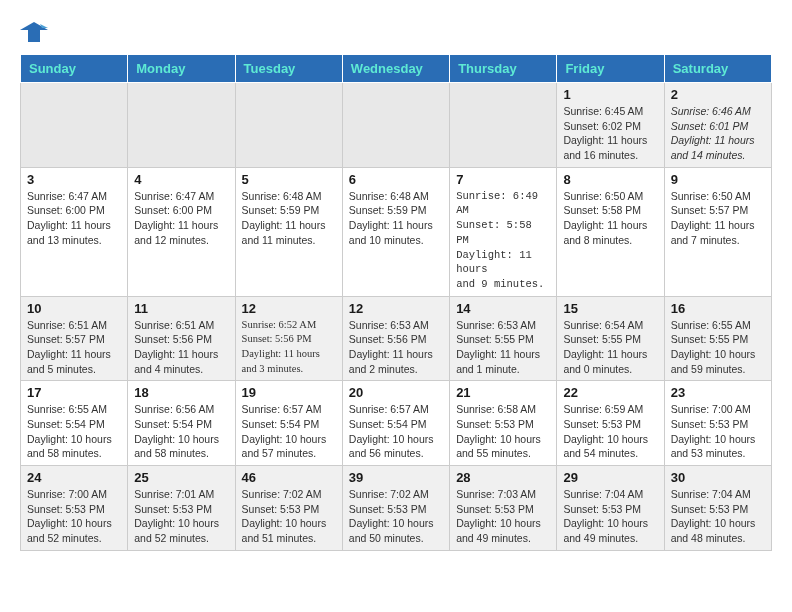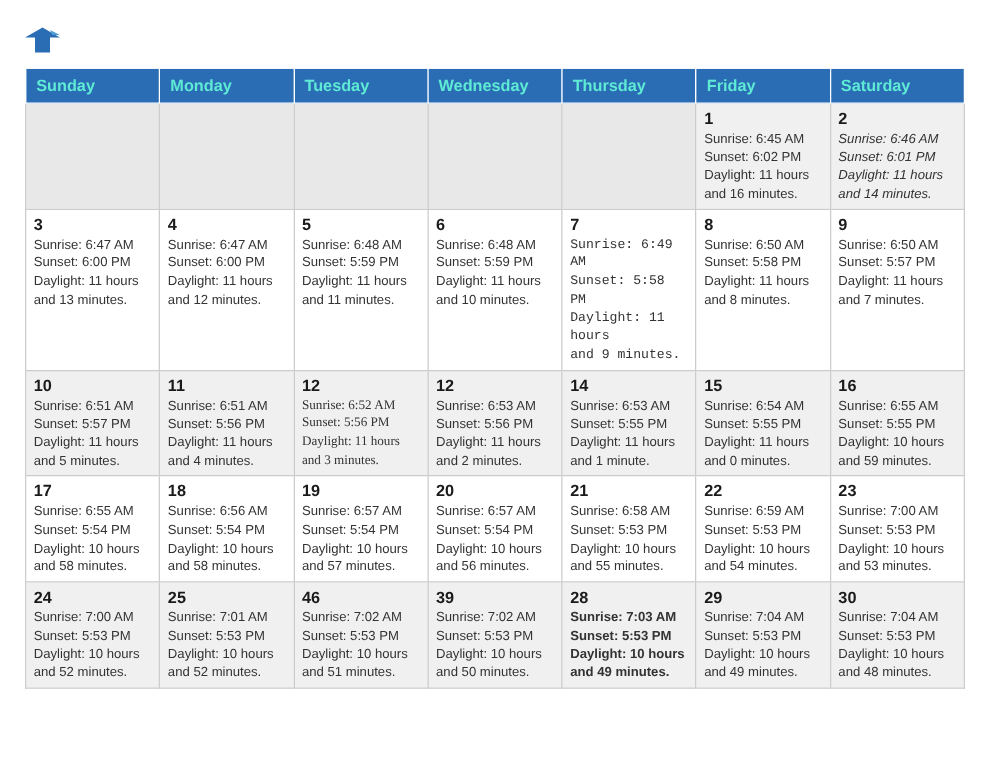--- a/index.html
+++ b/index.html
@@ -313,21 +313,21 @@
         </td>
         <td>
           <span class="day-num">39</span>
           <div class="day-detail" style="white-space: pre-line;">Sunrise: 7:02 AM
 Sunset: 5:53 PM
 Daylight: 10 hours
 and 50 minutes.</div>
         </td>
         <td>
           <span class="day-num">28</span>
-          <div class="day-detail" style="white-space: pre-line; font-weight: bold;">Sunrise: 7:03 AM
+          <div class="day-detail" style="white-space: pre-line;">Sunrise: 7:03 AM
 Sunset: 5:53 PM
 Daylight: 10 hours
 and 49 minutes.</div>
         </td>
         <td>
           <span class="day-num">29</span>
           <div class="day-detail" style="white-space: pre-line;">Sunrise: 7:04 AM
 Sunset: 5:53 PM
 Daylight: 10 hours
 and 49 minutes.</div>

